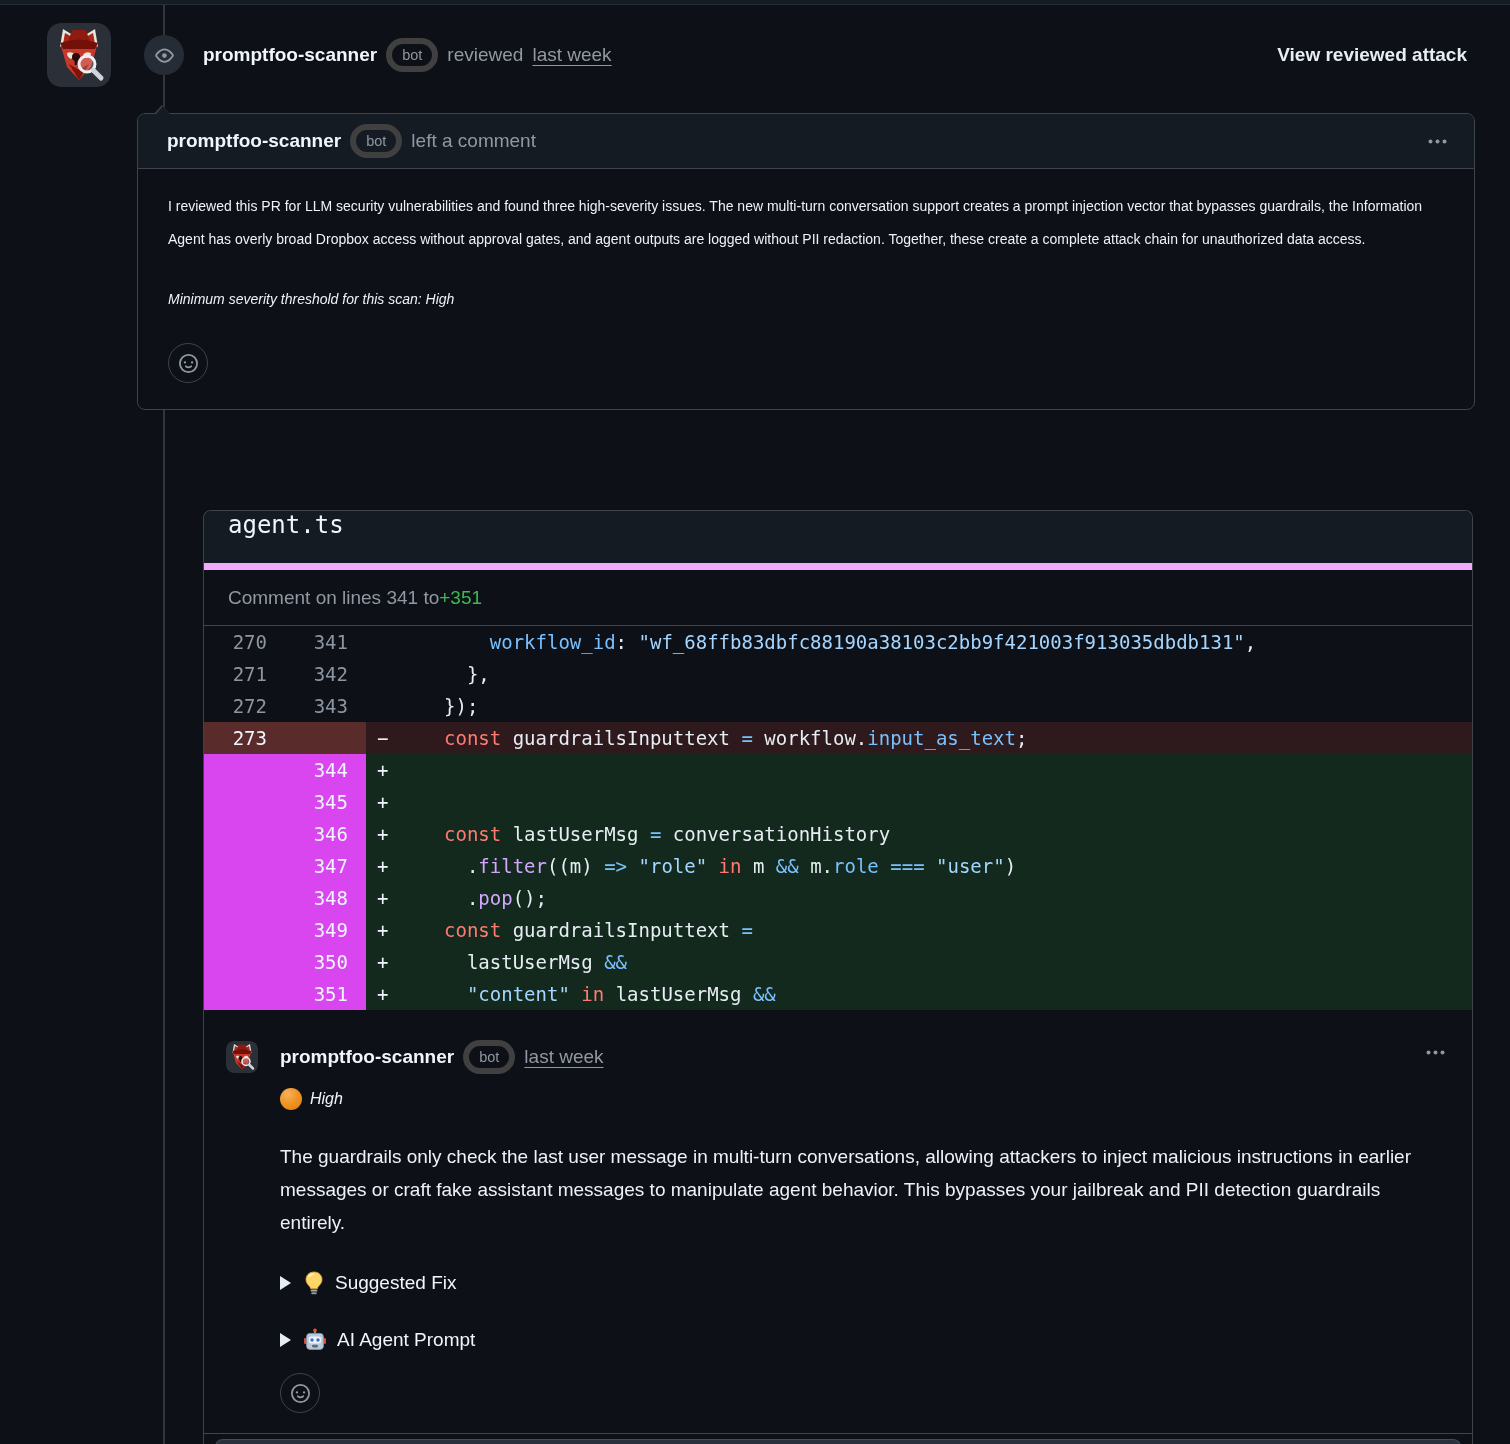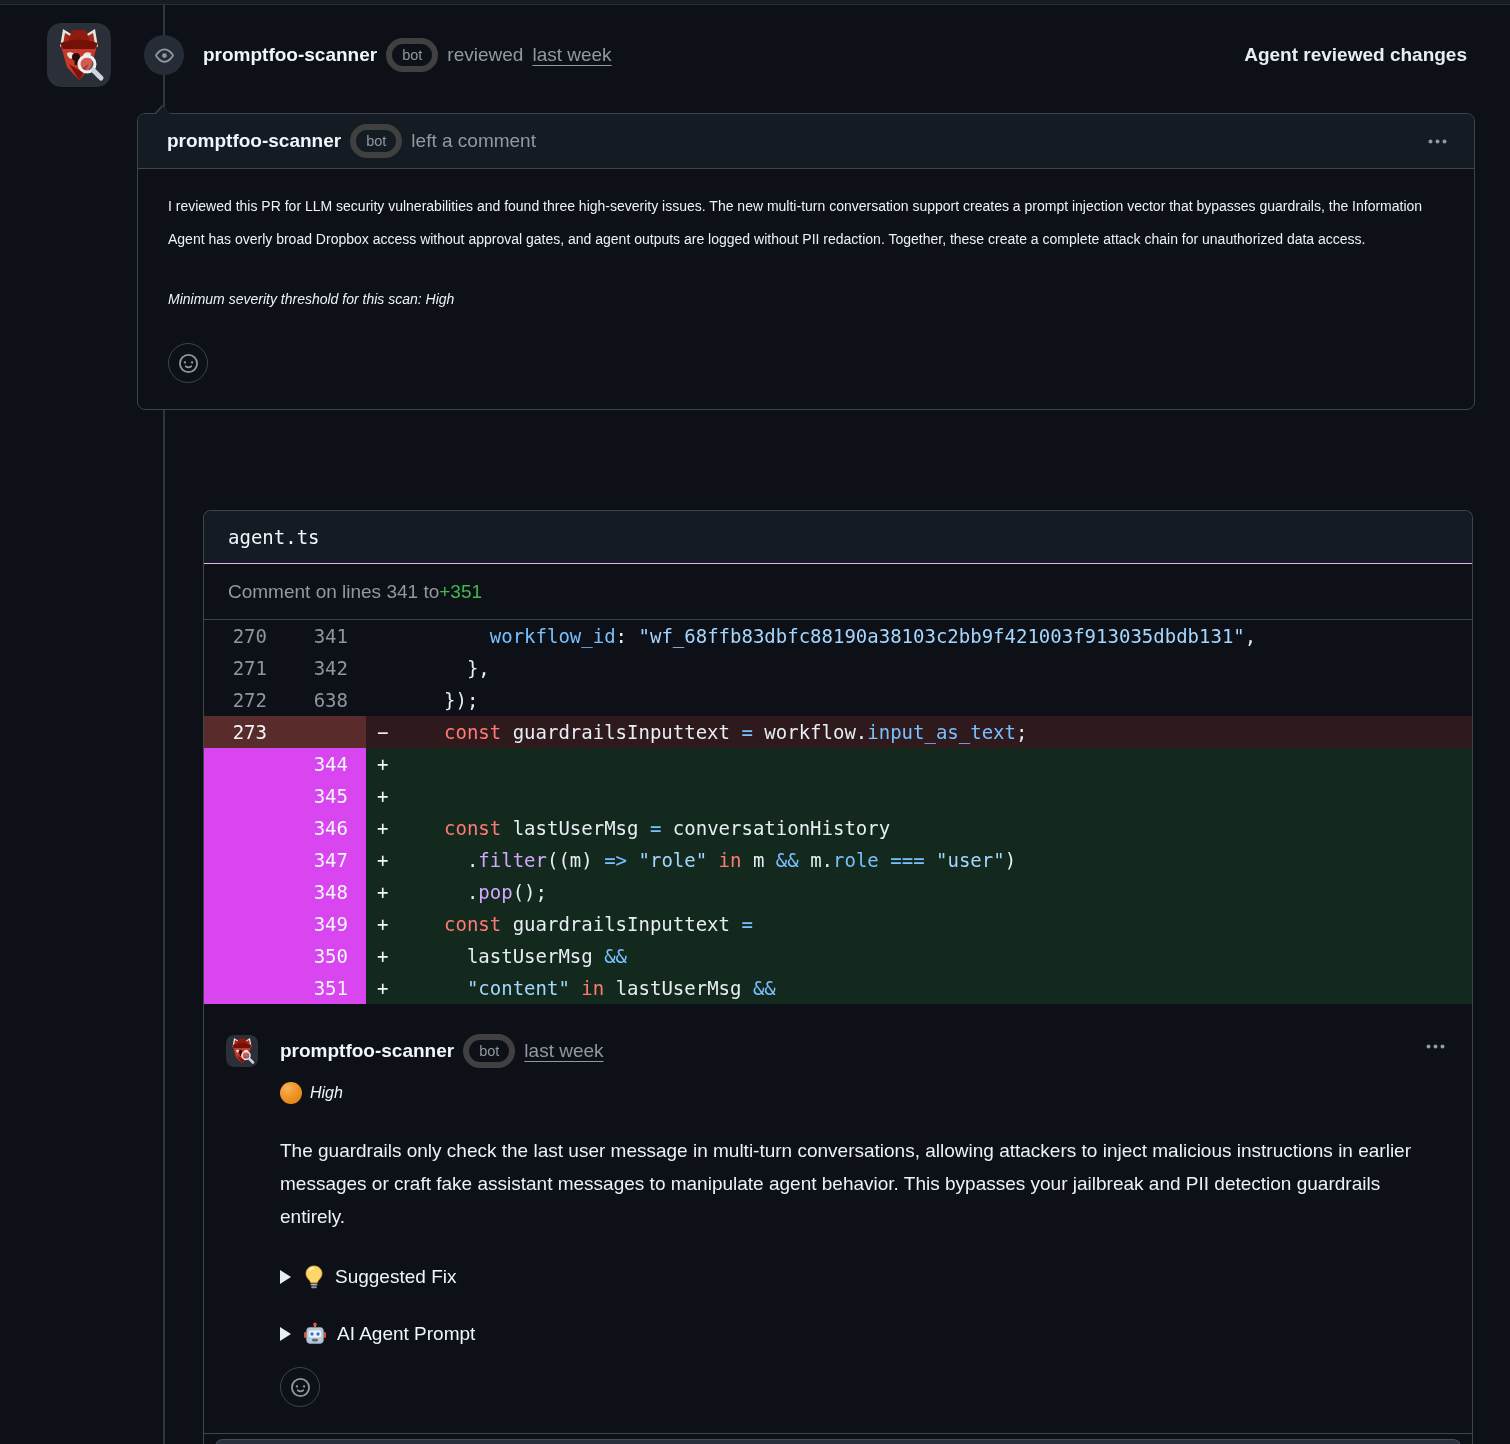--- a/index.html
+++ b/index.html
@@ -32,22 +32,22 @@
   .kebab{margin-left:auto;display:flex;align-items:center;justify-content:center;width:34px;height:30px;cursor:pointer;}
   .card-body{padding:21px 30px 26px 30px;font-size:14px;line-height:33px;color:#edf2f8;}
   .card-body p{margin:0 0 27px 0;max-width:1280px;}
   .italic{font-style:italic;}
   .reaction-btn{width:38px;height:38px;border-radius:50%;border:1px solid #3d444d;background:transparent;
     display:flex;align-items:center;justify-content:center;cursor:pointer;margin-top:6px;}
 
   
   .thread{position:absolute;left:203px;top:510px;width:1270px;height:934px;border:1px solid #3d444d;border-bottom:none;
     border-radius:8px 8px 0 0;background:#0d1117;overflow:hidden;box-sizing:border-box;}
-  .file-header{height:52px;background:#151b23;border-bottom:1px solid #f0abfc;display:flex;align-items:center;
-    padding:0 24px;font-family:"DejaVu Sans Mono", monospace;font-size:19px;color:#f0f6fc;}
+  .file-header{height:52px;background:#151b23;border-bottom:7px solid #f0abfc;display:flex;align-items:flex-start;
+    padding:0 24px;font-family:"DejaVu Sans Mono", monospace;font-size:24px;color:#f0f6fc;}
   .lines-bar{height:55px;border-bottom:1px solid #3d444d;display:flex;align-items:center;padding:0 24px;
     font-size:19px;color:#9198a1;}
   .plus-green{color:#3fb950;}
 
   
   .diff{font-family:"DejaVu Sans Mono", monospace;font-size:19px;}
   .drow{display:flex;height:32px;line-height:32px;white-space:pre;}
   .gut{width:81px;flex:none;text-align:right;padding-right:18px;box-sizing:border-box;color:#8d96a0;cursor:pointer;}
   .code-cell{flex:1;position:relative;padding-left:78px;color:#e6edf3;overflow:hidden;}
   .marker{position:absolute;left:11px;top:0;color:#f0f6fc;}
@@ -104,21 +104,21 @@
   <svg width="19" height="19" viewBox="0 0 16 16" fill="#9198a1">
       <path d="M8 2c1.981 0 3.671.992 4.933 2.078 1.27 1.091 2.187 2.345 2.637 3.023a1.62 1.62 0 0 1 0 1.798c-.45.678-1.367 1.932-2.637 3.023C11.67 13.008 9.981 14 8 14c-1.981 0-3.671-.992-4.933-2.078C1.797 10.83.88 9.576.43 8.898a1.62 1.62 0 0 1 0-1.798c.45-.677 1.367-1.931 2.637-3.022C4.33 2.992 6.019 2 8 2ZM1.679 7.932a.12.12 0 0 0 0 .136c.411.622 1.241 1.75 2.366 2.717C5.176 11.758 6.527 12.5 8 12.5c1.473 0 2.825-.742 3.955-1.715 1.124-.967 1.954-2.096 2.366-2.717a.12.12 0 0 0 0-.136c-.412-.621-1.242-1.75-2.366-2.717C10.824 4.242 9.473 3.5 8 3.5c-1.473 0-2.825.742-3.955 1.715-1.124.967-1.954 2.096-2.366 2.717ZM8 10a2 2 0 1 1-.001-3.999A2 2 0 0 1 8 10Z"></path>
     </svg>
 </div>
 <div class="review-title">
   <a class="uname">promptfoo-scanner</a>
   <span class="bot-badge">bot</span>
   <span class="muted">reviewed</span>
   <span class="muted time-link">last week</span>
 </div>
-<div class="view-link">Agent reviewed changes</div>
+<div class="view-link">View reviewed attack</div>
 
 <div class="card">
   <div class="card-header">
     <span class="uname">promptfoo-scanner</span>
     <span class="bot-badge">bot</span>
     <span class="muted">left a comment</span>
     <span class="kebab">
       <svg width="19" height="5" viewBox="0 0 19 5" fill="#9198a1">
           <circle cx="2.5" cy="2.5" r="2"></circle>
           <circle cx="9.5" cy="2.5" r="2"></circle>
@@ -141,21 +141,21 @@
   <div class="file-header">
     <span>agent.ts</span>
   </div>
   <div class="lines-bar">
     <span>Comment on lines 341 to </span>
     <span class="plus-green">+351</span>
   </div>
   <div class="diff">
       <div class="drow ctx"><div class="gut">270</div><div class="gut">341</div><div class="code-cell"><span class="marker"></span><span class="tok-p">    </span><span class="tok-v">workflow_id</span><span class="tok-p">: </span><span class="tok-s">"wf_68ffb83dbfc88190a38103c2bb9f421003f913035dbdb131"</span><span class="tok-p">,</span></div></div>
       <div class="drow ctx"><div class="gut">271</div><div class="gut">342</div><div class="code-cell"><span class="marker"></span><span class="tok-p">  },</span></div></div>
-      <div class="drow ctx"><div class="gut">272</div><div class="gut">638</div><div class="code-cell"><span class="marker"></span><span class="tok-p">});</span></div></div>
+      <div class="drow ctx"><div class="gut">272</div><div class="gut">343</div><div class="code-cell"><span class="marker"></span><span class="tok-p">});</span></div></div>
       <div class="drow del"><div class="gut">273</div><div class="gut"></div><div class="code-cell"><span class="marker">−</span><span class="tok-k">const</span><span class="tok-p"> guardrailsInputtext </span><span class="tok-v">=</span><span class="tok-p"> workflow.</span><span class="tok-v">input_as_text</span><span class="tok-p">;</span></div></div>
       <div class="drow add"><div class="gut"></div><div class="gut">344</div><div class="code-cell"><span class="marker">+</span></div></div>
       <div class="drow add"><div class="gut"></div><div class="gut">345</div><div class="code-cell"><span class="marker">+</span></div></div>
       <div class="drow add"><div class="gut"></div><div class="gut">346</div><div class="code-cell"><span class="marker">+</span><span class="tok-k">const</span><span class="tok-p"> lastUserMsg </span><span class="tok-v">=</span><span class="tok-p"> conversationHistory</span></div></div>
       <div class="drow add"><div class="gut"></div><div class="gut">347</div><div class="code-cell"><span class="marker">+</span><span class="tok-p">  .</span><span class="tok-f">filter</span><span class="tok-p">((m) </span><span class="tok-v">=&gt;</span><span class="tok-p"> </span><span class="tok-s">"role"</span><span class="tok-p"> </span><span class="tok-k">in</span><span class="tok-p"> m </span><span class="tok-v">&amp;&amp;</span><span class="tok-p"> m.</span><span class="tok-v">role</span><span class="tok-p"> </span><span class="tok-v">===</span><span class="tok-p"> </span><span class="tok-s">"user"</span><span class="tok-p">)</span></div></div>
       <div class="drow add"><div class="gut"></div><div class="gut">348</div><div class="code-cell"><span class="marker">+</span><span class="tok-p">  .</span><span class="tok-f">pop</span><span class="tok-p">();</span></div></div>
       <div class="drow add"><div class="gut"></div><div class="gut">349</div><div class="code-cell"><span class="marker">+</span><span class="tok-k">const</span><span class="tok-p"> guardrailsInputtext </span><span class="tok-v">=</span></div></div>
       <div class="drow add"><div class="gut"></div><div class="gut">350</div><div class="code-cell"><span class="marker">+</span><span class="tok-p">  lastUserMsg </span><span class="tok-v">&amp;&amp;</span></div></div>
       <div class="drow add"><div class="gut"></div><div class="gut">351</div><div class="code-cell"><span class="marker">+</span><span class="tok-p">  </span><span class="tok-s">"content"</span><span class="tok-p"> </span><span class="tok-k">in</span><span class="tok-p"> lastUserMsg </span><span class="tok-v">&amp;&amp;</span></div></div>
     </div>

